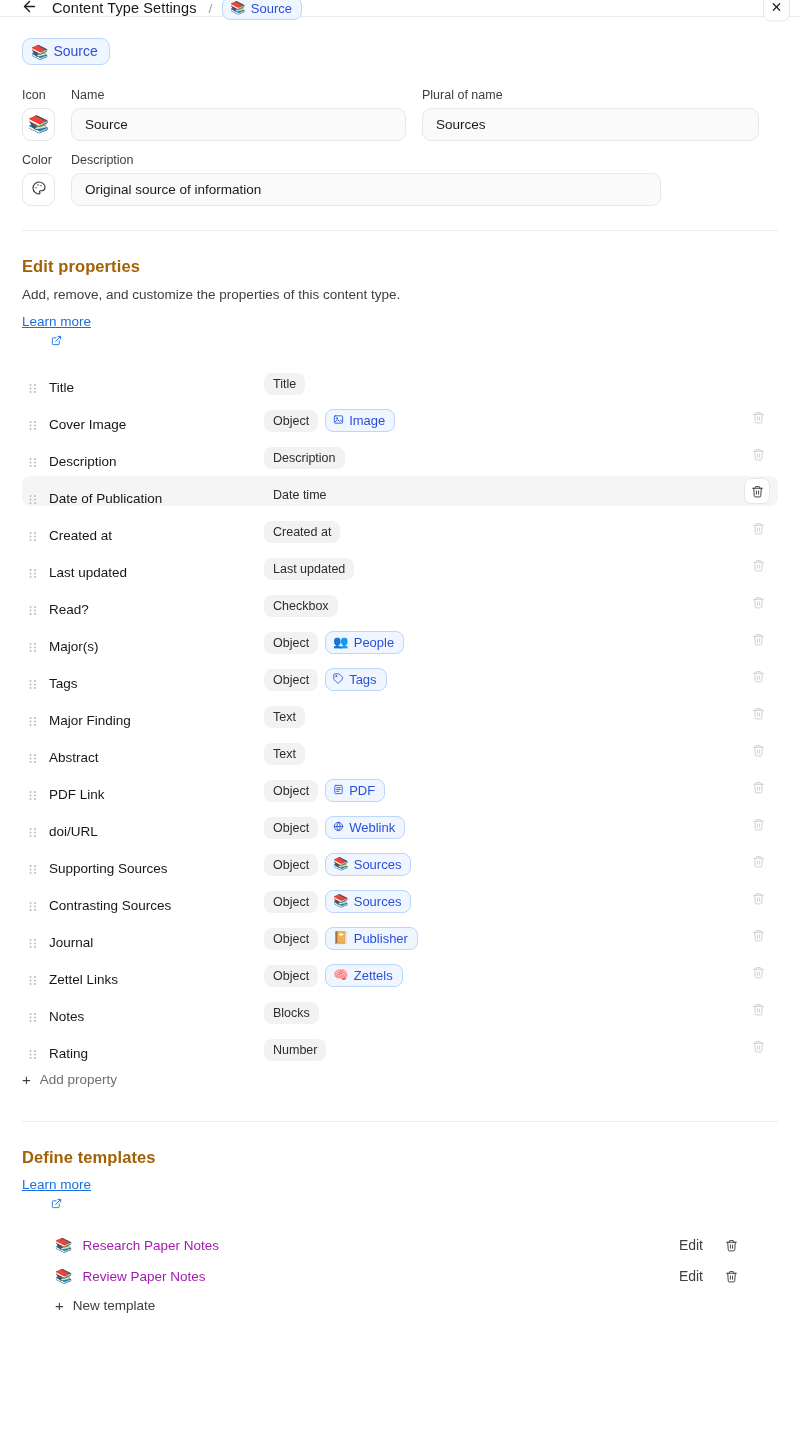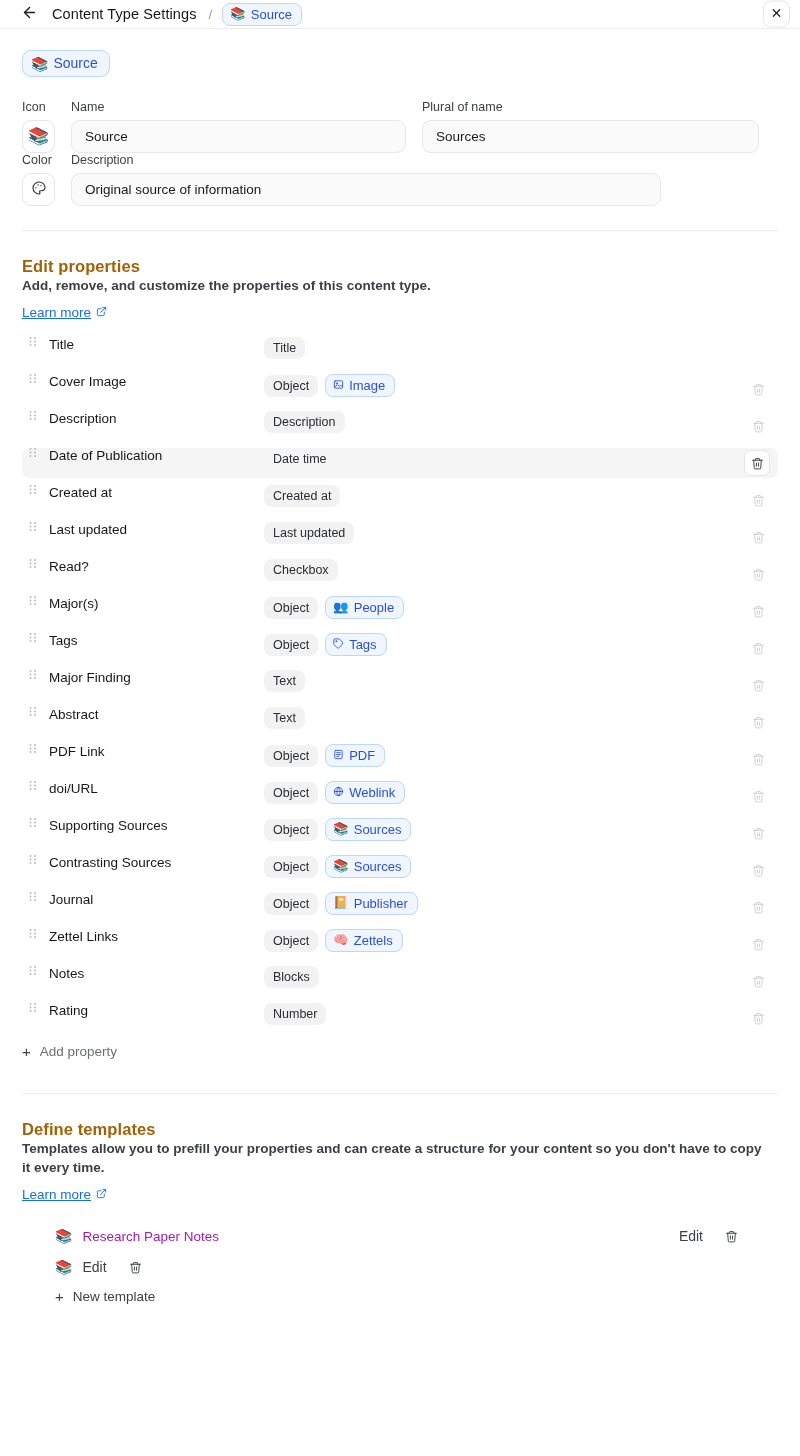--- a/index.html
+++ b/index.html
@@ -7,21 +7,21 @@
     width: 800px;
     height: 1456px;
     background: #ffffff;
     font-family: "Liberation Sans", sans-serif;
     color: #1a1a1a;
     -webkit-font-smoothing: antialiased;
   }
 
   
   .topbar {
-    height: 29px;
+    height: 17px;
     display: flex;
     align-items: center;
     padding: 0 10px 0 22px;
     border-bottom: 1px solid #ececec;
     position: relative;
   }
   .back-btn {
     width: 26px; height: 26px;
     display: flex; align-items: center; justify-content: center;
     border-radius: 6px;
@@ -59,21 +59,21 @@
   }
   .type-pill.big { border-radius: 9px; padding: 5px 11px 5px 8px; font-size: 14px; }
   .emoji { font-size: 12.5px; line-height: 1; display: inline-block; }
   .type-pill.big .emoji { font-size: 14px; }
 
   
   .page { padding: 0 22px; }
 
   .badge-row { padding-top: 21px; }
 
-  .fields { margin-top: 23px; display: flex; flex-direction: column; }
+  .fields { margin-top: 23px; display: flex; flex-direction: column; gap: 12px; }
   .field-row { display: flex; gap: 16px; }
   .fieldgroup { display: flex; flex-direction: column; }
   .fieldgroup .lbl {
     font-size: 12.5px; color: #3d4043; margin-bottom: 6px; line-height: 14px;
   }
   .sq-btn {
     width: 33px; height: 33px;
     border: 1px solid #e6e6e6; border-radius: 9px; background: #fff;
     display: flex; align-items: center; justify-content: center;
     cursor: pointer;
@@ -94,33 +94,33 @@
   .w-name { width: 335px; }
   .w-plural { width: 337px; }
   .w-desc { width: 590px; }
 
   hr.sep { border: 0; border-top: 1px solid #ececec; margin: 0; }
 
   .section-title {
     font-size: 16.5px; font-weight: bold; color: #a16207; letter-spacing: .1px;
   }
   .section-desc {
-    font-size: 13.5px; color: #3d4043; line-height: 19px;  font-weight: bold;
+    font-size: 13.5px; color: #3d4043; line-height: 19px; margin-top: 9px;
   }
   .learn-more {
     display: inline-flex; align-items: center; gap: 5px;
     color: #1a6fe0; font-size: 13.5px; text-decoration: underline;
-    margin-top: 10px; cursor: pointer;
+    margin-top: 10px; cursor: pointer; flex-direction: column;
   }
 
   
   .prop-list { margin-top: 16px; }
   .prop-row {
     position: relative;
-    display: flex; align-items: flex-start;
+    display: flex; align-items: flex-end;
     height: 30px;
     margin-bottom: 7px;
     padding-left: 2px;
     border-radius: 8px;
   }
   .prop-row.hover { background: #f5f5f5; }
   .drag-handle {
     width: 18px; display: flex; align-items: center; justify-content: center;
     cursor: grab; flex: none;
   }
@@ -791,21 +791,20 @@
     <div class="add-row">
       <span class="plus">+</span>
       <span>Add property</span>
     </div>
   </div>
 
   <hr class="sep" style="margin-top:34px">
 
   <div style="margin-top:26px">
     <div class="section-title">Define templates</div>
-    <div class="section-desc" style="max-width:745px">Templates allow you to prefill your properties and can create a structure for your content so you don't have to copy it every time.</div>
     <a class="learn-more">
       <span>Learn more</span>
       <span>
         <svg width="11" height="11" viewBox="0 0 24 24" fill="none" stroke="#1a6fe0" stroke-width="2" stroke-linecap="round" stroke-linejoin="round">
             <path d="M18 13v6a2 2 0 0 1-2 2H5a2 2 0 0 1-2-2V8a2 2 0 0 1 2-2h6"></path>
             <polyline points="15 3 21 3 21 9"></polyline>
             <line x1="10" y1="14" x2="21" y2="3"></line>
           </svg>
       </span>
     </a>
@@ -820,20 +819,21 @@
               <polyline points="3 6 21 6"></polyline>
               <path d="M8 6V4a1 1 0 0 1 1-1h6a1 1 0 0 1 1 1v2"></path>
               <path d="M19 6l-1 14a2 2 0 0 1-2 2H8a2 2 0 0 1-2-2L5 6"></path>
               <line x1="10" y1="11" x2="10" y2="17"></line>
               <line x1="14" y1="11" x2="14" y2="17"></line>
             </svg>
           </span>
         </div>
         <div class="tpl-row">
           <span class="tpl-icon emoji">📚</span>
+          <span class="tpl-name">Review Paper Notes</span>
           <span class="tpl-edit">Edit</span>
           <span class="tpl-trash">
             <svg width="13" height="13" viewBox="0 0 24 24" fill="none" stroke="currentColor" stroke-width="1.8" stroke-linecap="round" stroke-linejoin="round">
               <polyline points="3 6 21 6"></polyline>
               <path d="M8 6V4a1 1 0 0 1 1-1h6a1 1 0 0 1 1 1v2"></path>
               <path d="M19 6l-1 14a2 2 0 0 1-2 2H8a2 2 0 0 1-2-2L5 6"></path>
               <line x1="10" y1="11" x2="10" y2="17"></line>
               <line x1="14" y1="11" x2="14" y2="17"></line>
             </svg>
           </span>

